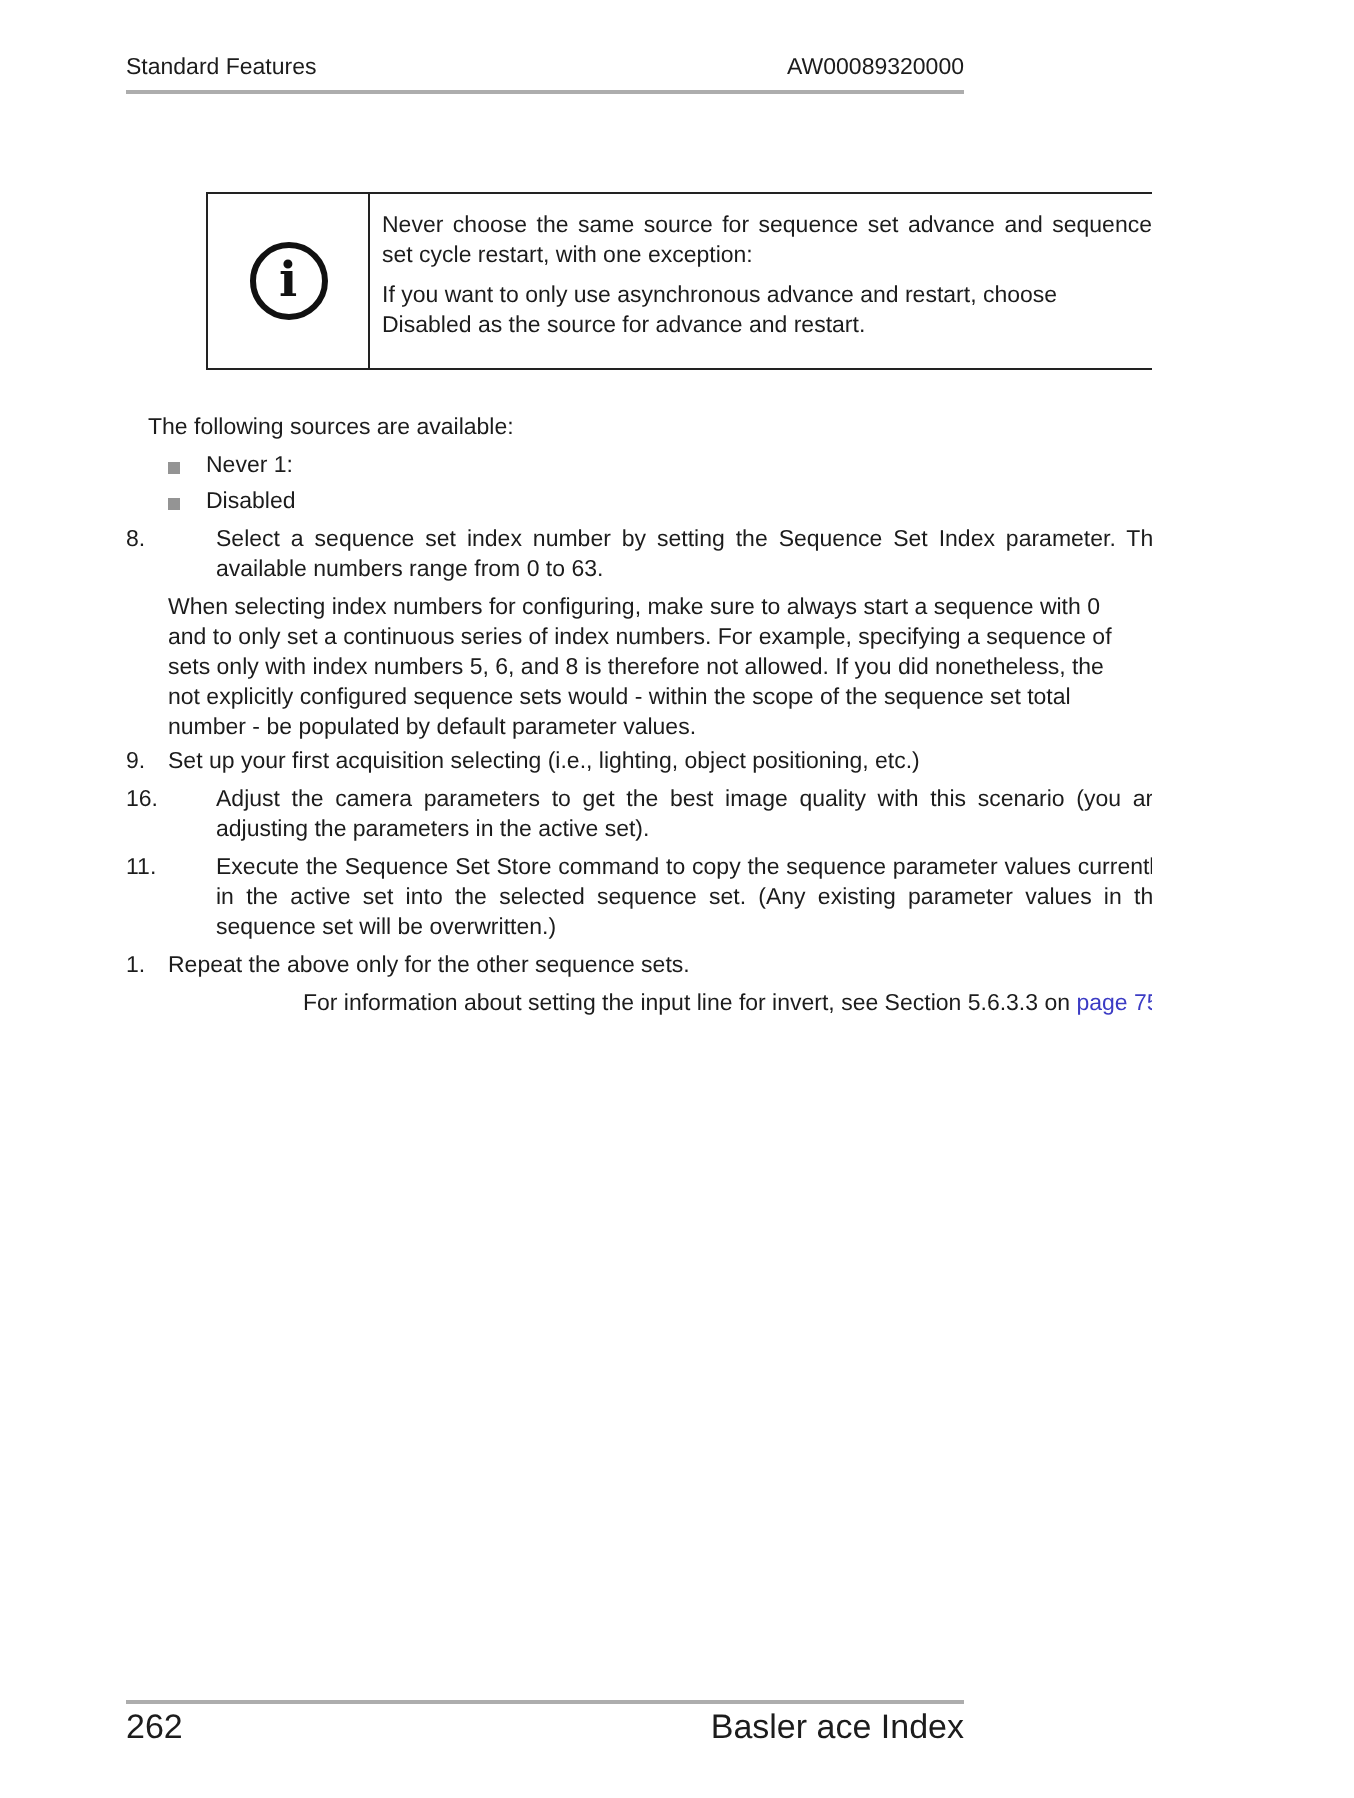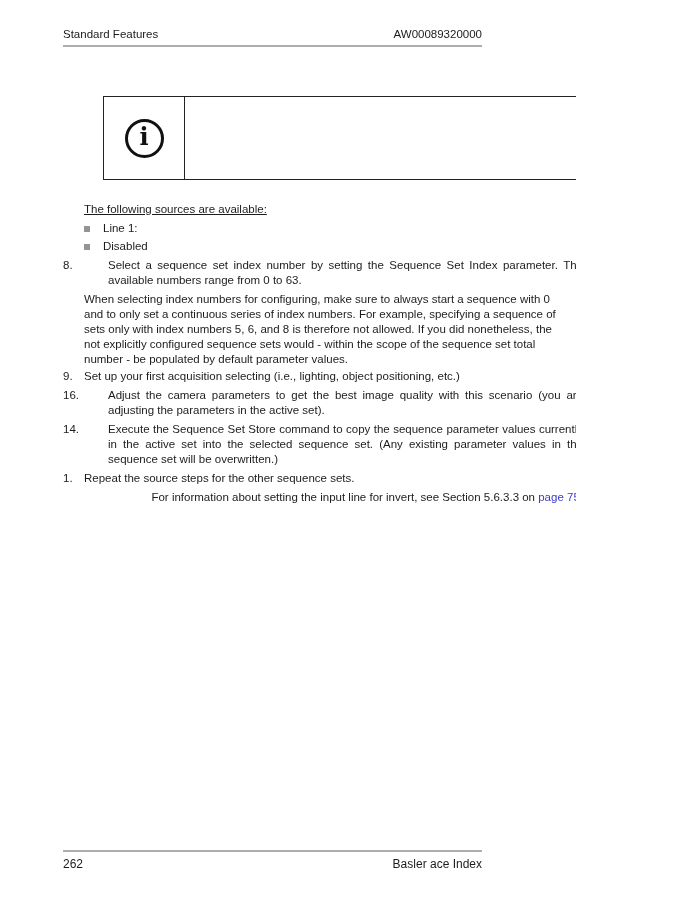--- a/index.html
+++ b/index.html
@@ -35,21 +35,21 @@
   }
   .header-rule { top: 45px; }
   .footer-rule { top: 850px; }
   .page-footer {
     position: absolute;
     left: 63px;
     right: 94px;
     top: 857px;
     display: flex;
     justify-content: space-between;
-    font-size: 12px;
+    font-size: 17px;
     line-height: 14px;
   }
   .content {
     position: absolute;
     left: 63px;
     top: 96px;
     width: 520px;
     font-size: 11.5px;
     line-height: 15px;
   }
@@ -86,21 +86,21 @@
     line-height: 1;
     color: #111111;
     transform: translateY(-1px);
   }
   .text-cell {
     flex: 1;
     padding: 9px 6px 8px 6px;
   }
   .text-cell p { margin: 0 0 5px 0; }
   .j { text-align: justify; margin-left: 24px; }
-  .intro { margin: 0 0 4px 21px; text-decoration: underline; }
+  .intro { margin: 0 0 4px 11px; }
   .bullets { margin: 0 0 0 21px; }
   .bullet {
     display: flex;
     align-items: center;
     margin: 0 0 3px 0;
     min-height: 15px;
   }
   .bullet:last-child { margin-bottom: 4px; align-items: center; }
   .sq {
     flex: 0 0 6px;
@@ -135,28 +135,32 @@
   <div class="rule header-rule"></div>
 
   <div class="content">
 
     <div class="notebox">
       <div class="icon-cell">
         <div class="info-circle">
           <span class="i-glyph">i</span>
         </div>
       </div>
+      <div class="text-cell">
+        <p class="j">Never choose the same source for sequence set advance and sequence set cycle restart, with one exception:</p>
+        <p>If you want to only use asynchronous advance and restart, choose Disabled as the source for advance and restart.</p>
+      </div>
     </div>
 
     <p class="intro">The following sources are available:</p>
 
     <div class="bullets">
       <div class="bullet">
         <span class="sq"></span>
-        <span>Line 1:</span>
+        <span>Never 1:</span>
       </div>
       <div class="bullet">
         <span class="sq"></span>
         <span>Disabled</span>
       </div>
     </div>
 
     <div class="step">
       <span class="num">8.</span>
       <span class="txt j">Select a sequence set index number by setting the Sequence Set Index parameter. The available numbers range from 0 to 63.</span>
@@ -167,27 +171,27 @@
       <span class="num">9.</span>
       <span class="txt">Set up your first acquisition selecting (i.e., lighting, object positioning, etc.)</span>
     </div>
 
     <div class="step">
       <span class="num">16.</span>
       <span class="txt j">Adjust the camera parameters to get the best image quality with this scenario (you are adjusting the parameters in the active set).</span>
     </div>
 
     <div class="step">
-      <span class="num">14.</span>
+      <span class="num">11.</span>
       <span class="txt j">Execute the Sequence Set Store command to copy the sequence parameter values currently in the active set into the selected sequence set. (Any existing parameter values in the sequence set will be overwritten.)</span>
     </div>
 
     <div class="step">
       <span class="num">1.</span>
-      <span class="txt">Repeat the source steps for the other sequence sets.</span>
+      <span class="txt">Repeat the above only for the other sequence sets.</span>
     </div>
 
     <p class="closing">
       <span>For information about setting the input line for invert, see Section 5.6.3.3 on </span><a class="link">page 75</a><span>.</span>
     </p>
 
   </div>
 
   <div class="rule footer-rule"></div>
   <div class="page-footer">

